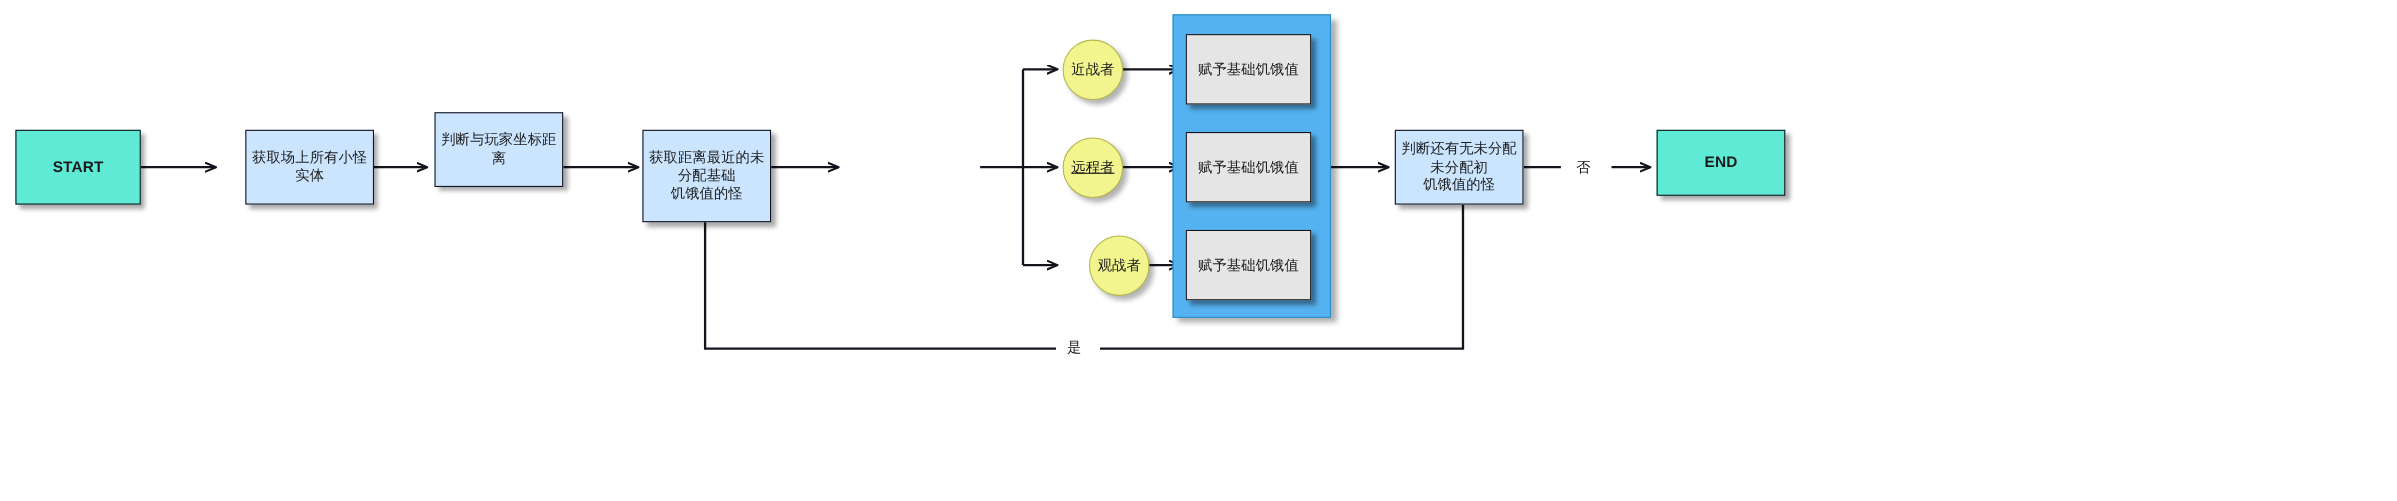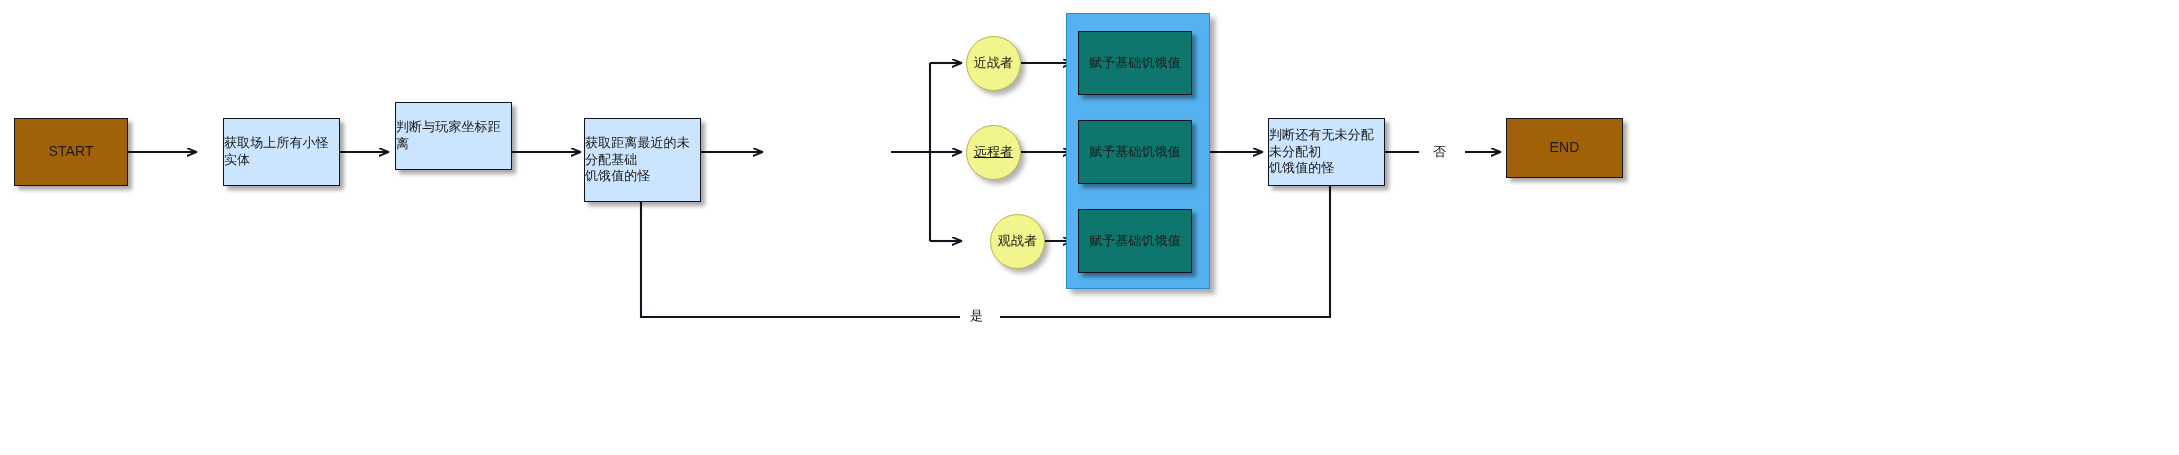--- a/index.html
+++ b/index.html
@@ -25,55 +25,57 @@
     width: 2179px;
     height: 455px;
     pointer-events: none;
   }
   .node {
     position: absolute;
     box-sizing: border-box;
     display: flex;
     align-items: center;
     justify-content: center;
+    text-align: center;
     color: #1a1a1a;
     font-size: 13px;
     line-height: 1.28;
     letter-spacing: 0.1px;
     white-space: pre-line;
     z-index: 3;
   }
   .proc {
     background: #cce5ff;
     border: 1.4px solid #14141e;
     box-shadow: 4px 4px 4px rgba(0,0,0,0.34);
   }
   .terminator {
-    background: #a16207;
+    background: #5eead4;
     border: 1.4px solid #14141e;
     box-shadow: 4px 4px 4px rgba(0,0,0,0.34);
     font-size: 14px;
+    font-weight: bold;
   }
   .decision-circle {
     background: #f2f58e;
     border: 1.4px solid #b5b84a;
     border-radius: 50%;
     box-shadow: 4px 4px 5px rgba(0,0,0,0.30);
     font-size: 13px;
   }
   .group-box {
     position: absolute;
     box-sizing: border-box;
     background: #55b2f0;
     border: 1.4px solid #2a8cc8;
     box-shadow: 5px 5px 5px rgba(0,0,0,0.32);
     z-index: 1;
   }
   .sub-proc {
-    background: #0f766e;
+    background: #e5e5e5;
     border: 1.4px solid #14141e;
     box-shadow: 4px 4px 4px rgba(0,0,0,0.40);
     z-index: 3;
     font-family: Liberation Serif, serif;
   }
   .edge-label {
     position: absolute;
     font-size: 13px;
     color: #14141e;
     background: #ffffff;

